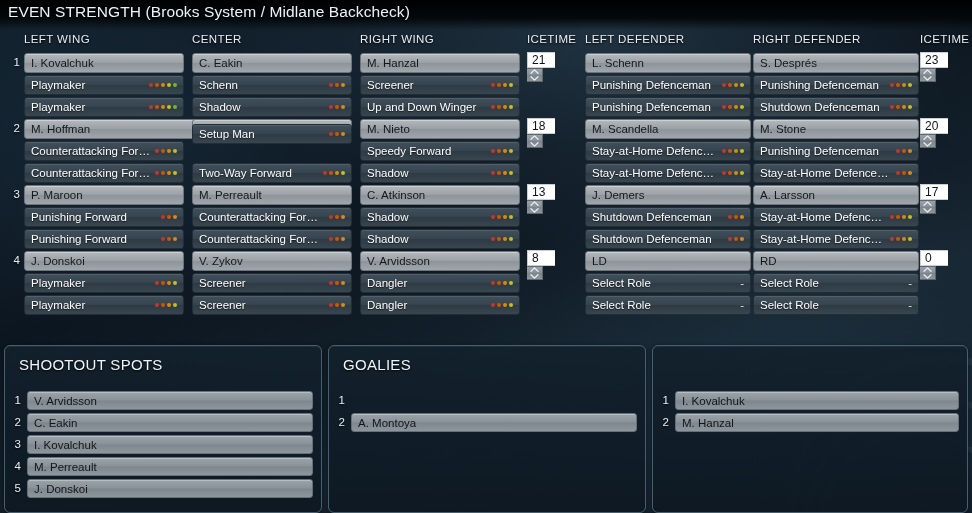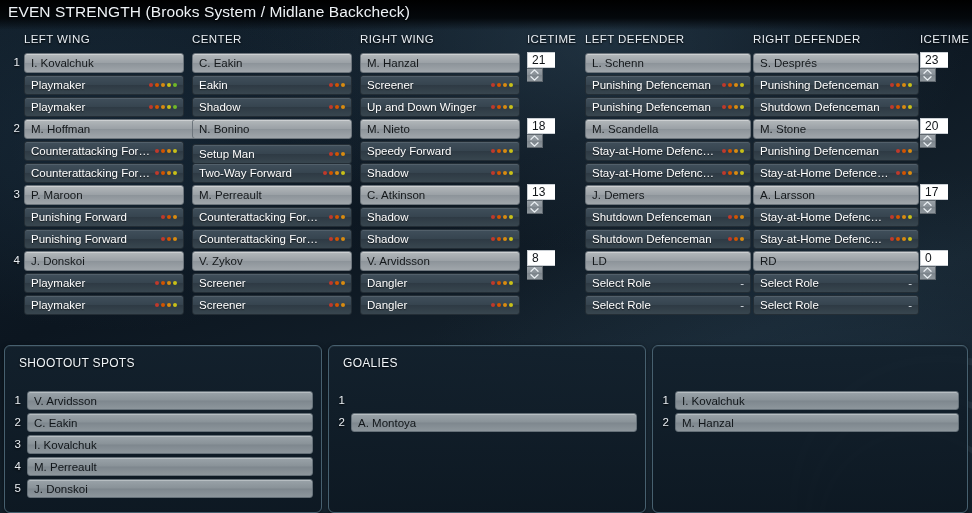--- a/index.html
+++ b/index.html
@@ -97,21 +97,21 @@
 
   
   .panel{
     position:absolute; border-radius:6px;
     background:linear-gradient(180deg, rgba(19,33,45,.92) 0%, rgba(13,24,34,.94) 100%);
     border:1px solid #47606f;
     box-shadow:0 1px 4px rgba(0,0,0,.5), inset 0 1px 0 rgba(255,255,255,.06);
   }
   .ptitle{
     position:absolute; left:14px; top:10px;
-    font-size:12px; color:#f0f5f9; letter-spacing:.3px; text-shadow:0 1px 2px #000;
+    font-size:15px; color:#f0f5f9; letter-spacing:.3px; text-shadow:0 1px 2px #000;
   }
   .pnum{
     position:absolute; width:14px; text-align:right;
     font-size:11.5px; color:#e9eef3; text-shadow:0 1px 2px #000;
   }
   .prow{
     position:absolute; height:19px; border-radius:3px;
     background:linear-gradient(180deg,#9aa3a9 0%,#899298 48%,#7e878e 52%,#8d969c 100%);
     border:1px solid #657078;
     color:#11161a; font-size:11.5px;
@@ -159,21 +159,21 @@
         <span class="dots">
           <span class="dot" style="background: rgb(192, 57, 43);"></span>
           <span class="dot" style="background: rgb(211, 84, 0);"></span>
           <span class="dot" style="background: rgb(217, 139, 16);"></span>
           <span class="dot" style="background: rgb(200, 192, 24);"></span>
           <span class="dot" style="background: rgb(111, 184, 39);"></span>
         </span>
       </div>
       <div class="name" style="position: absolute; left: 192px; top: 53px; width: 160px;">C. Eakin</div>
       <div class="role" style="position: absolute; left: 192px; top: 75px; width: 160px;">
-        <span class="rl">Eakin</span>
+        <span class="rl">Schenn</span>
         <span class="dots">
           <span class="dot" style="background: rgb(192, 57, 43);"></span>
           <span class="dot" style="background: rgb(211, 84, 0);"></span>
           <span class="dot" style="background: rgb(217, 139, 16);"></span>
         </span>
       </div>
       <div class="role" style="position: absolute; left: 192px; top: 97px; width: 160px;">
         <span class="rl">Shadow</span>
         <span class="dots">
           <span class="dot" style="background: rgb(192, 57, 43);"></span>
@@ -225,21 +225,21 @@
       <div class="role" style="position: absolute; left: 24px; top: 163px; width: 160px;">
         <span class="rl">Counterattacking Forward</span>
         <span class="dots">
           <span class="dot" style="background: rgb(192, 57, 43);"></span>
           <span class="dot" style="background: rgb(211, 84, 0);"></span>
           <span class="dot" style="background: rgb(217, 139, 16);"></span>
           <span class="dot" style="background: rgb(200, 192, 24);"></span>
         </span>
       </div>
       <div class="name" style="position: absolute; left: 192px; top: 119px; width: 160px;">N. Bonino</div>
-      <div class="role" style="position: absolute; left: 192px; top: 144px; width: 160px;">
+      <div class="role" style="position: absolute; left: 192px; top: 124px; width: 160px;">
         <span class="rl">Setup Man</span>
         <span class="dots">
           <span class="dot" style="background: rgb(192, 57, 43);"></span>
           <span class="dot" style="background: rgb(211, 84, 0);"></span>
           <span class="dot" style="background: rgb(217, 139, 16);"></span>
         </span>
       </div>
       <div class="role" style="position: absolute; left: 192px; top: 163px; width: 160px;">
         <span class="rl">Two-Way Forward</span>
         <span class="dots">

